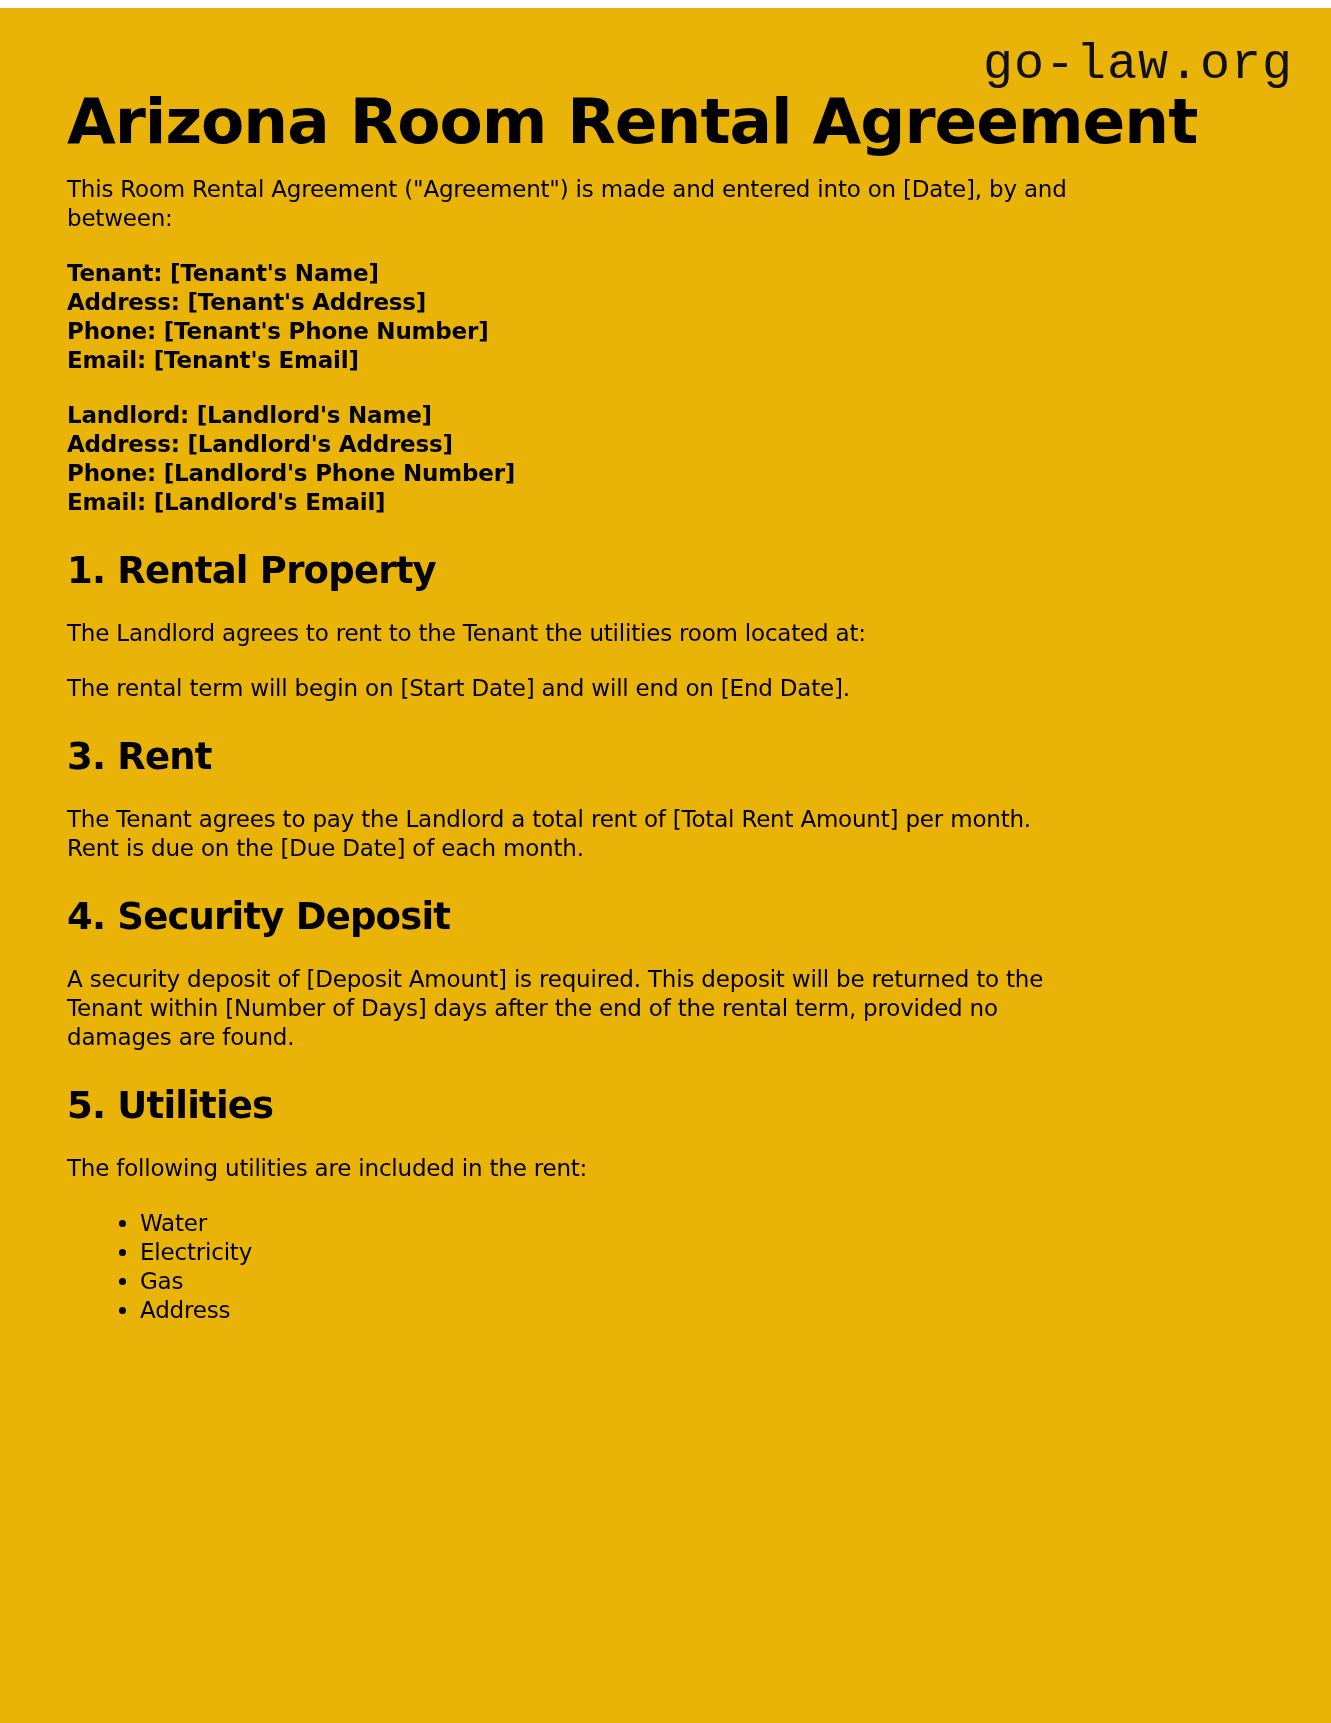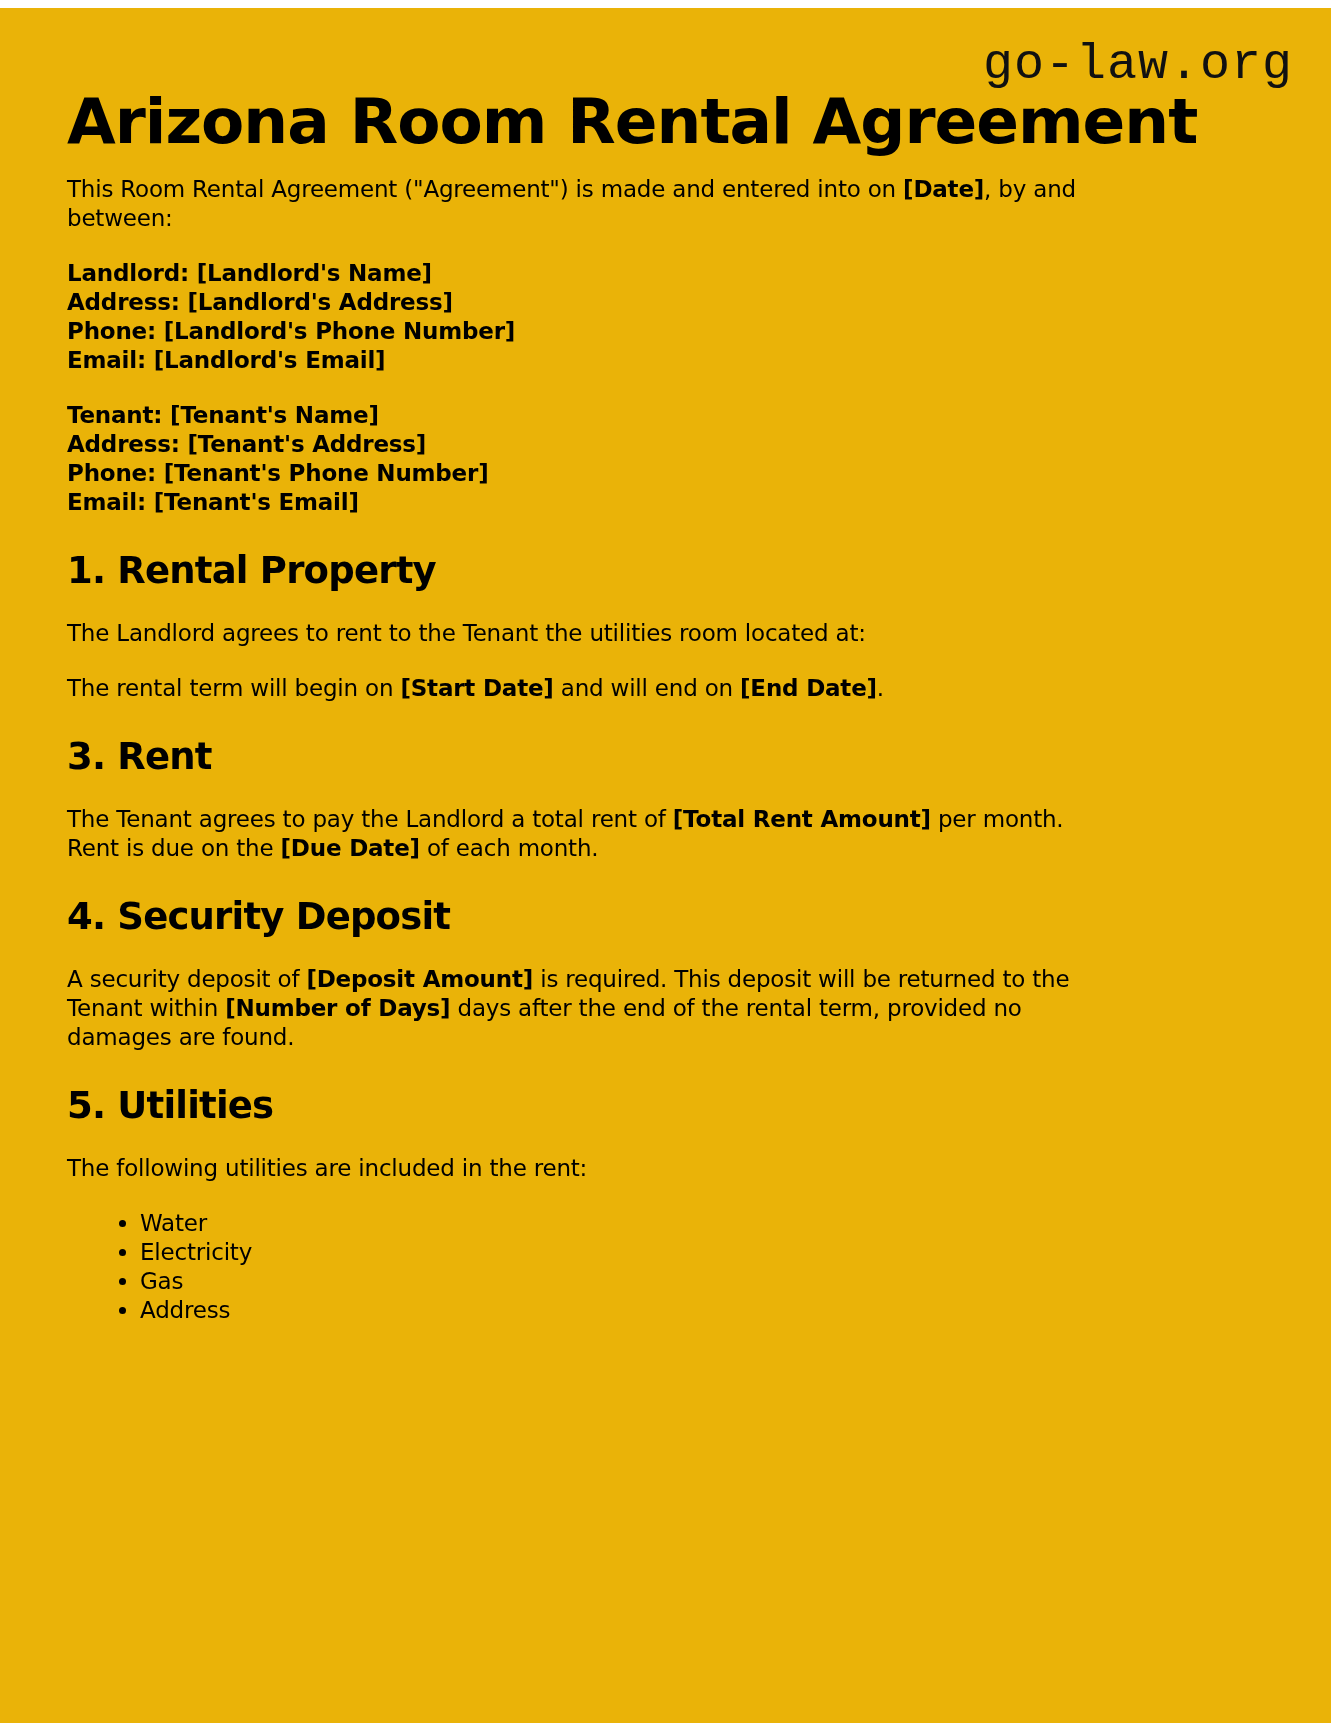--- a/index.html
+++ b/index.html
@@ -46,21 +46,21 @@
     line-height: 44px;
     letter-spacing: -0.8px;
     font-weight: bold;
   }
   p {
     margin: 26px 0;
   }
   .contact-block {
     font-weight: bold;
   }
-  b { font-weight: bold; }
+  b { font-weight: normal; }
   ul.bullets {
     margin: 26px 0;
     padding-left: 73px;
   }
   ul.bullets li {
     margin: 0;
     line-height: 29px;
   }
 </style>
 </head>
@@ -68,31 +68,31 @@
 
 <div class="page">
 
   <div class="logo">go-law.org</div>
 
   <h1>Arizona Room Rental Agreement</h1>
 
   <p>This Room Rental Agreement ("Agreement") is made and entered into on <b>[Date]</b>, by and<br>between:</p>
 
   <p class="contact-block">
+    <span>Tenant: [Tenant's Name]</span><br>
+    <span>Address: [Tenant's Address]</span><br>
+    <span>Phone: [Tenant's Phone Number]</span><br>
+    <span>Email: [Tenant's Email]</span>
+  </p>
+
+  <p class="contact-block">
     <span>Landlord: [Landlord's Name]</span><br>
     <span>Address: [Landlord's Address]</span><br>
     <span>Phone: [Landlord's Phone Number]</span><br>
     <span>Email: [Landlord's Email]</span>
-  </p>
-
-  <p class="contact-block">
-    <span>Tenant: [Tenant's Name]</span><br>
-    <span>Address: [Tenant's Address]</span><br>
-    <span>Phone: [Tenant's Phone Number]</span><br>
-    <span>Email: [Tenant's Email]</span>
   </p>
 
 
   <section>
     <h2>1. Rental Property</h2>
     <p>The Landlord agrees to rent to the Tenant the utilities room located at:</p>
   </section>
 
   <section>
     <p>The rental term will begin on <b>[Start Date]</b> and will end on <b>[End Date]</b>.</p>

